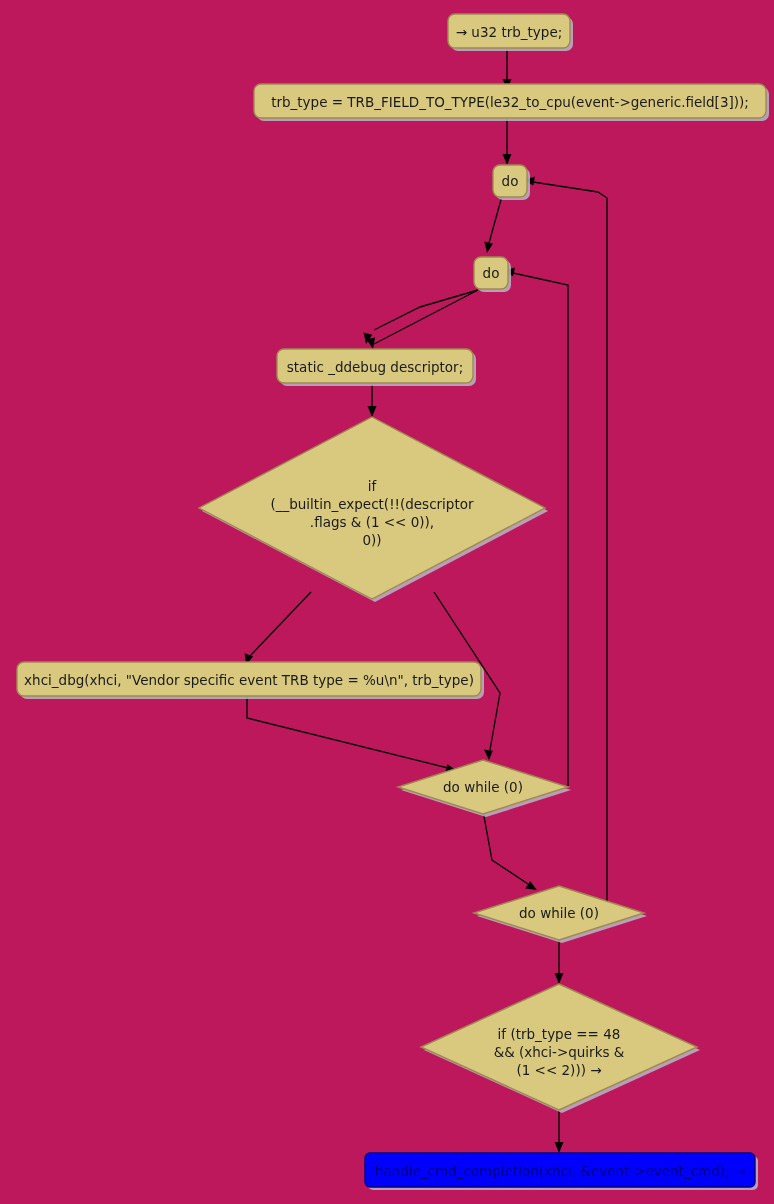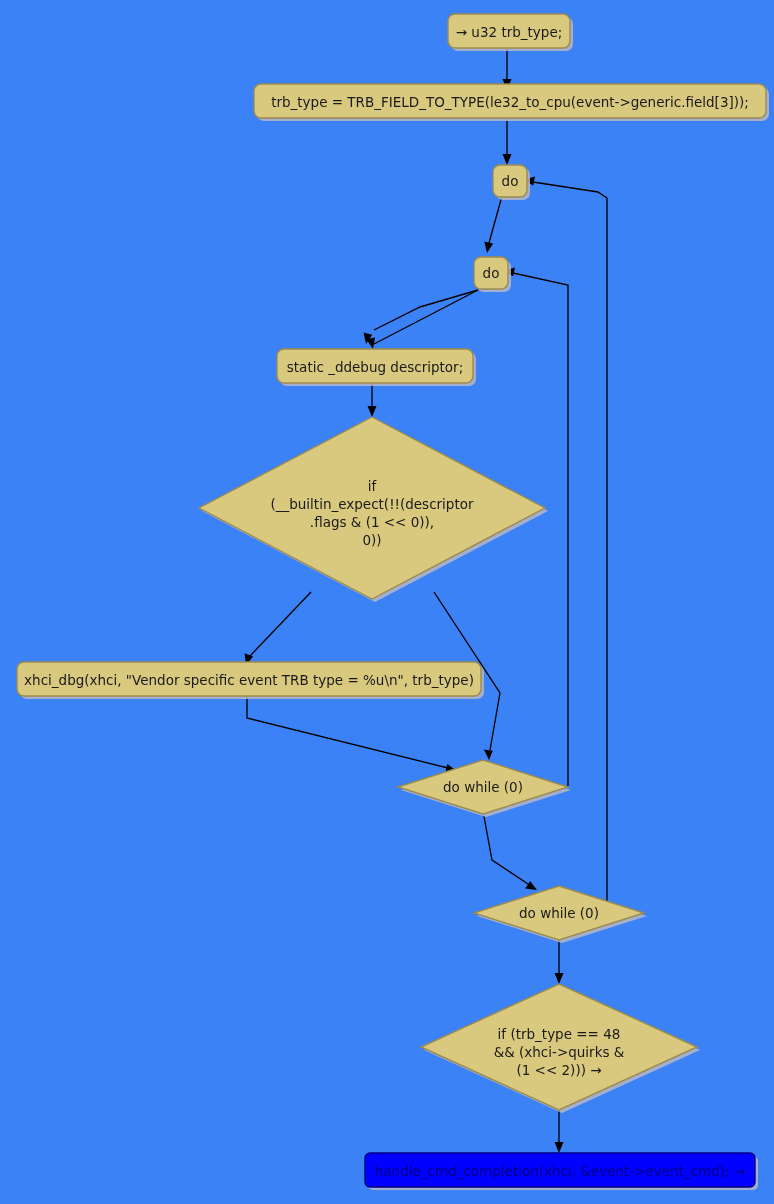--- a/index.html
+++ b/index.html
@@ -10,21 +10,21 @@
   body {
     width: 774px;
     height: 1204px;
     font-family: "DejaVu Sans", sans-serif;
     overflow: hidden;
   }
   #flowchart-root {
     position: relative;
     width: 774px;
     height: 1204px;
-    background: #3b82f6;
+    background: #be185d;
   }
   svg.diagram {
     display: block;
     width: 774px;
     height: 1204px;
   }
   .node-shape {
     stroke: #9c8b4e;
     stroke-width: 1.4;
   }

